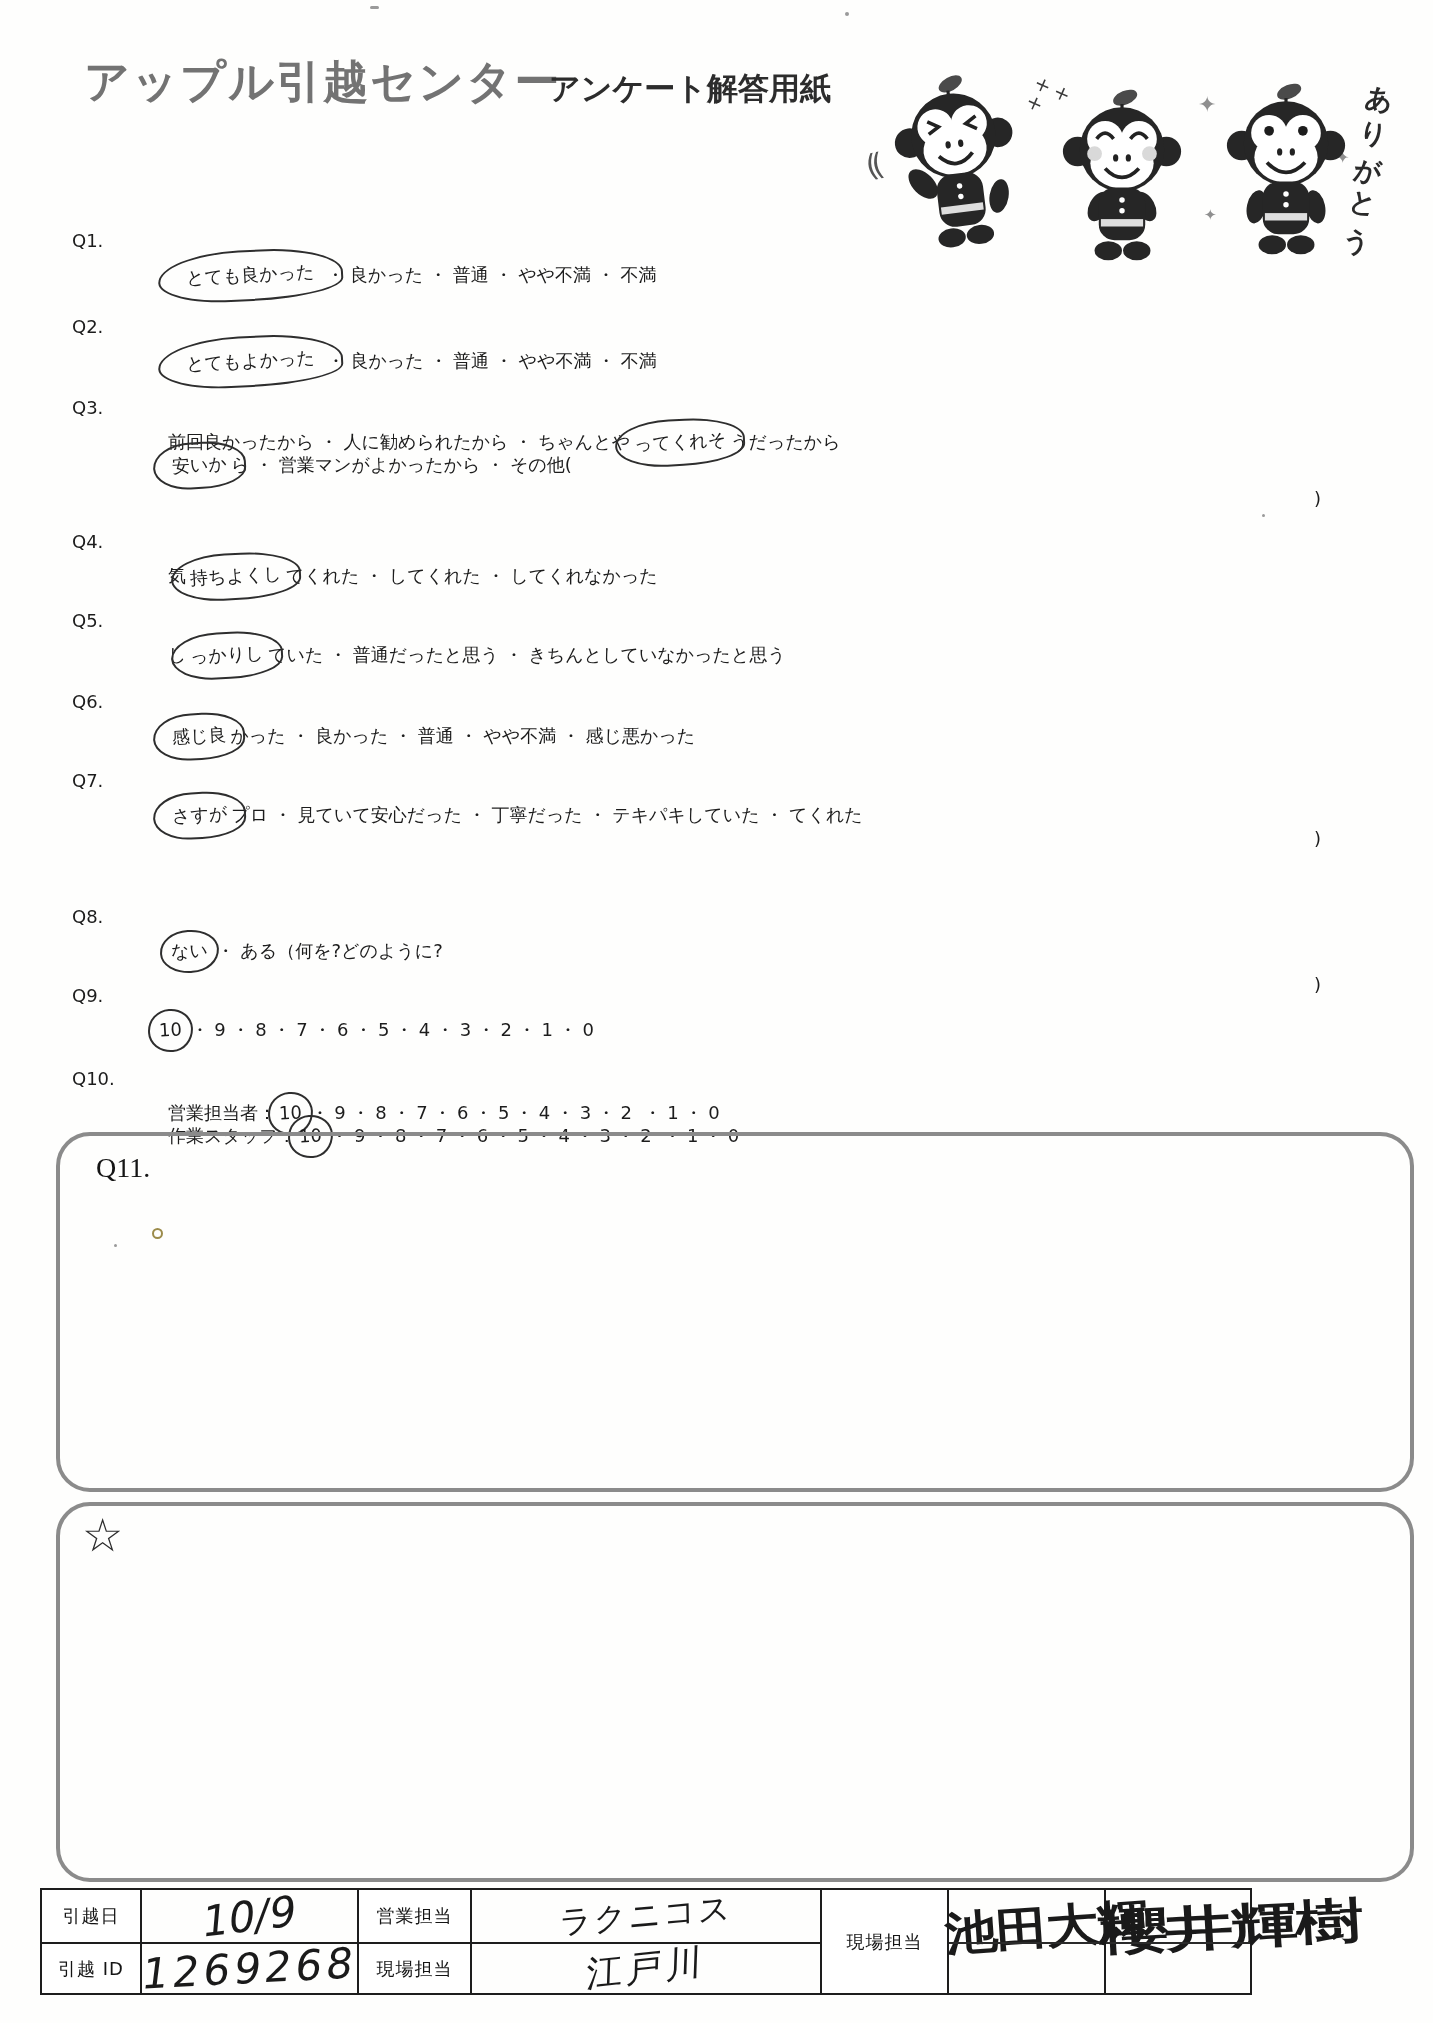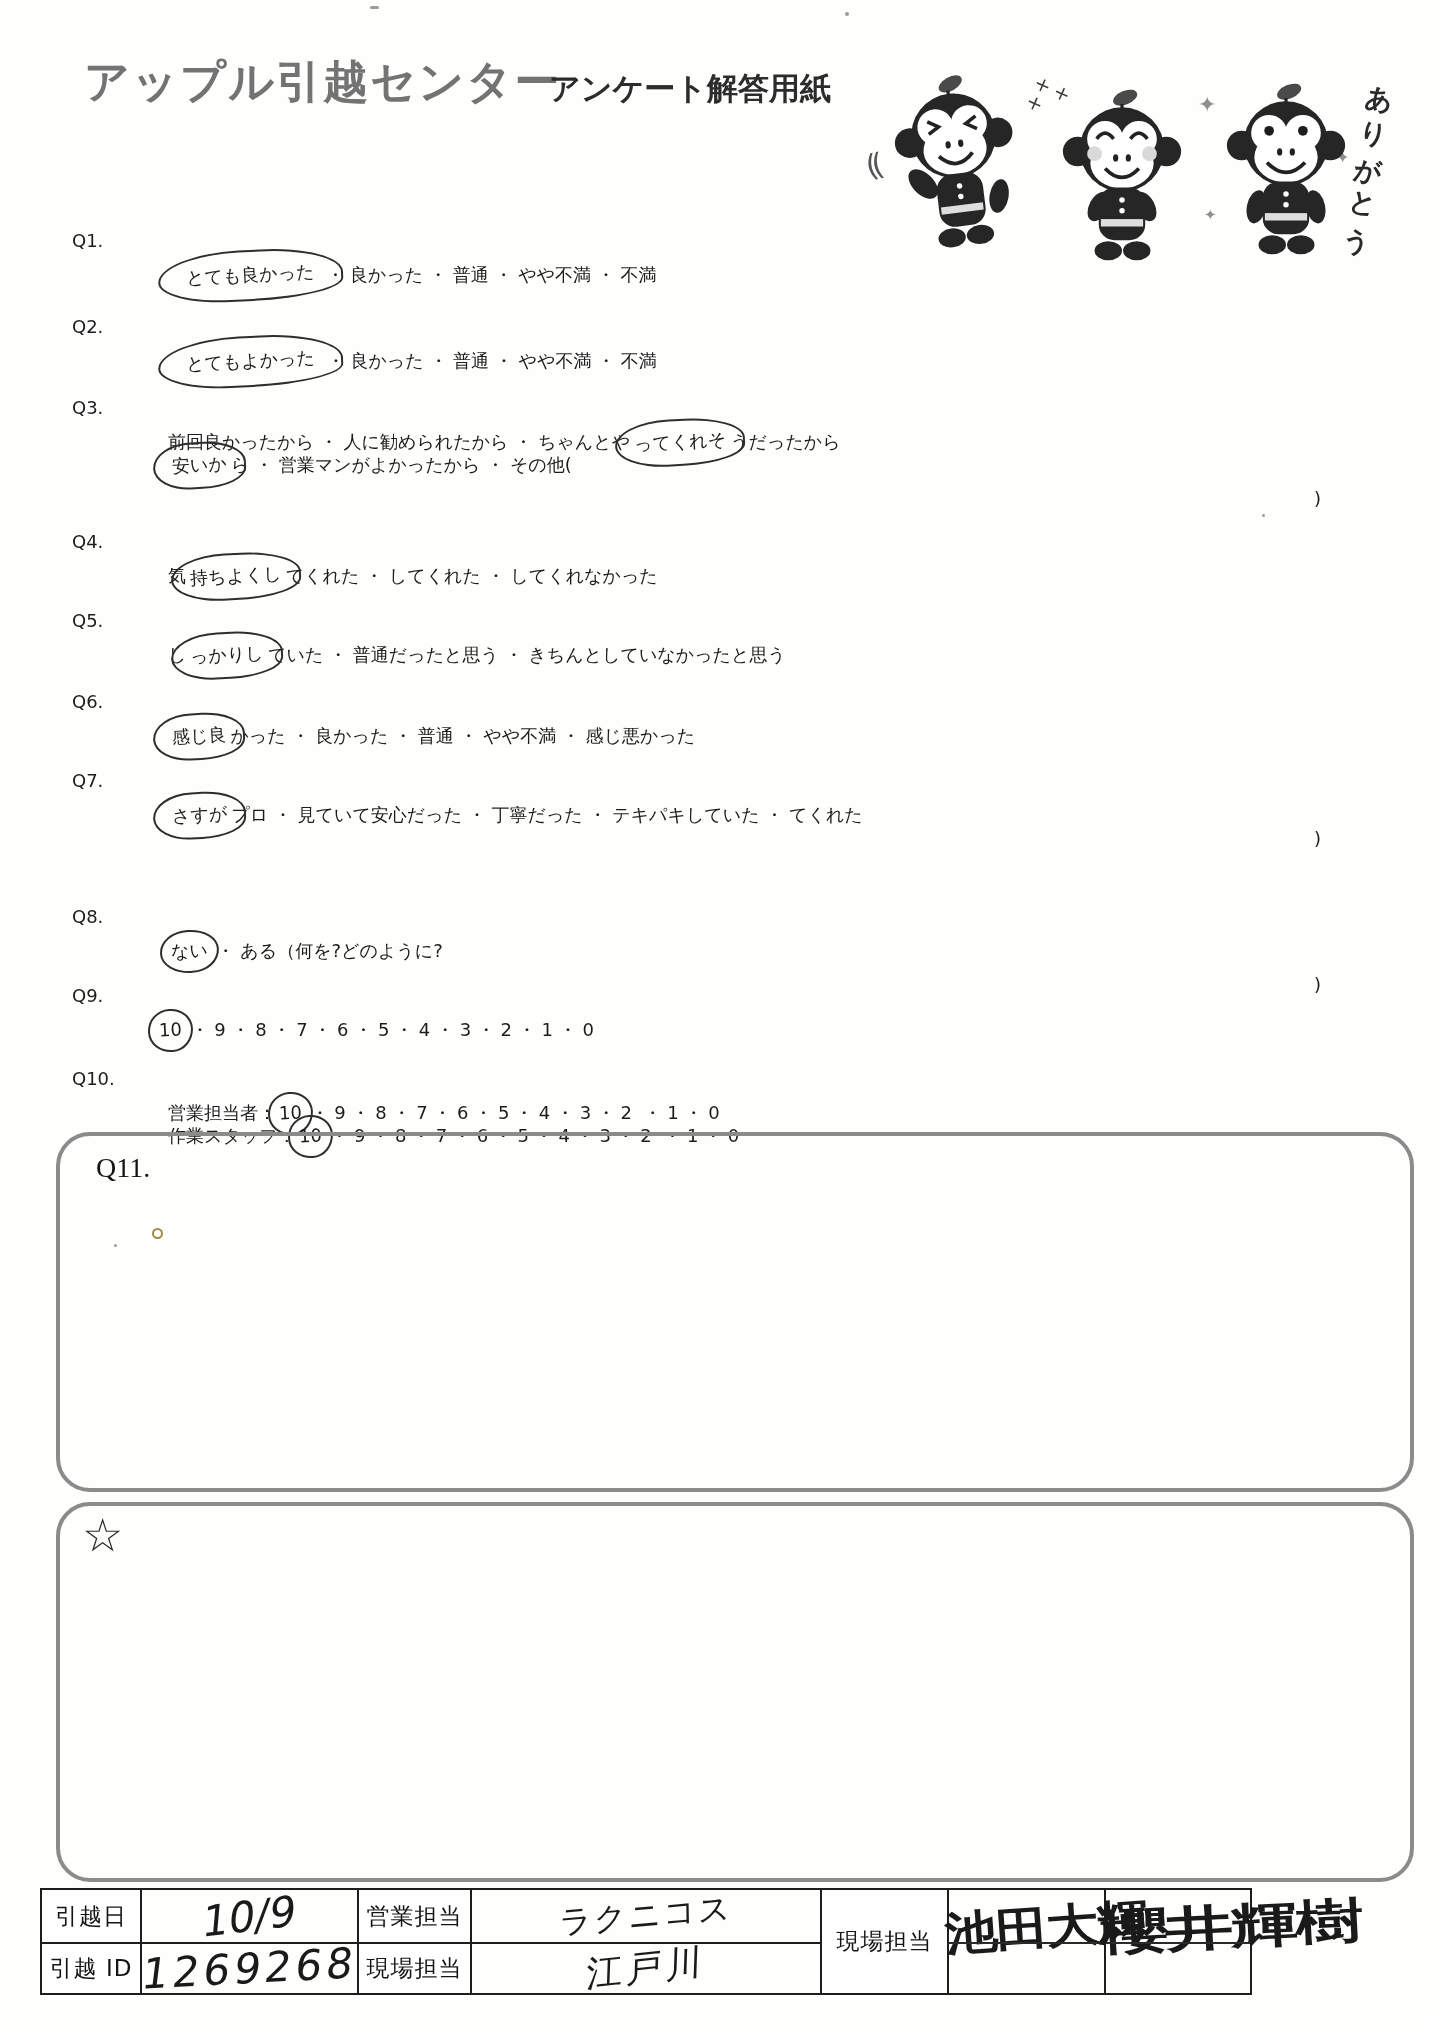--- a/index.html
+++ b/index.html
@@ -50,21 +50,21 @@
   .box-star{top:1502px;height:372px;}
   .q11-label{position:absolute;left:36px;top:16px;font-family:Liberation Serif, serif;
              font-size:28px;color:#151515;}
   .star{position:absolute;left:22px;top:2px;font-size:46px;color:#2d2d2d;font-weight:400;}
   
   .speck{position:absolute;background:#9a9a9a;border-radius:50%;}
   .speck.ring{background:transparent;border:2px solid #9b8b4a;}
   
   table.footer{position:absolute;left:40px;top:1888px;border-collapse:collapse;table-layout:fixed;}
   table.footer td{border:2.2px solid #1d1d1d;padding:0;vertical-align:middle;text-align:center;position:relative;}
-  td.lbl{font-size:23px;letter-spacing:1px;color:#141414;background:#fff;}
+  td.lbl{font-size:18px;letter-spacing:1px;color:#141414;background:#fff;}
   .hw{color:#1a1a1a;}
   .hw-date{font-size:42px;display:inline-block;transform:rotate(-7deg) skewX(-12deg);}
   .hw-id{font-size:42px;display:inline-block;transform:rotate(-3deg) skewX(-10deg);letter-spacing:4px;}
   .hw-sales{font-size:32px;display:inline-block;transform:rotate(-5deg) skewX(-4deg);letter-spacing:2px;}
   .hw-branch{font-size:36px;display:inline-block;transform:rotate(-6deg) skewX(-8deg);letter-spacing:4px;}
   td.sigcell:after{content:"";position:absolute;left:0;top:50%;width:100%;border-top:2px solid #2a2a2a;}
   .sig{position:absolute;top:14px;left:-4px;width:max-content;font-size:46px;font-weight:600;
        transform:rotate(-4deg) scaleX(1.15);transform-origin:left center;letter-spacing:-2px;}
   .sig2{font-size:48px;transform:rotate(-3deg) scaleX(1.42);left:-6px;top:12px;}
 </style>

